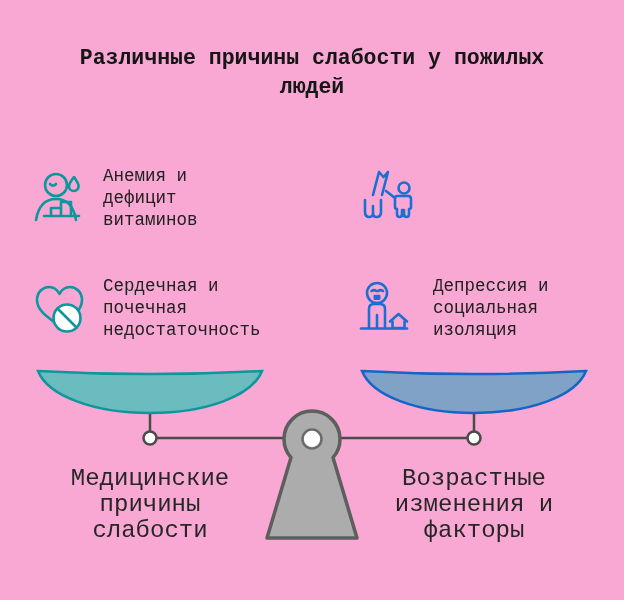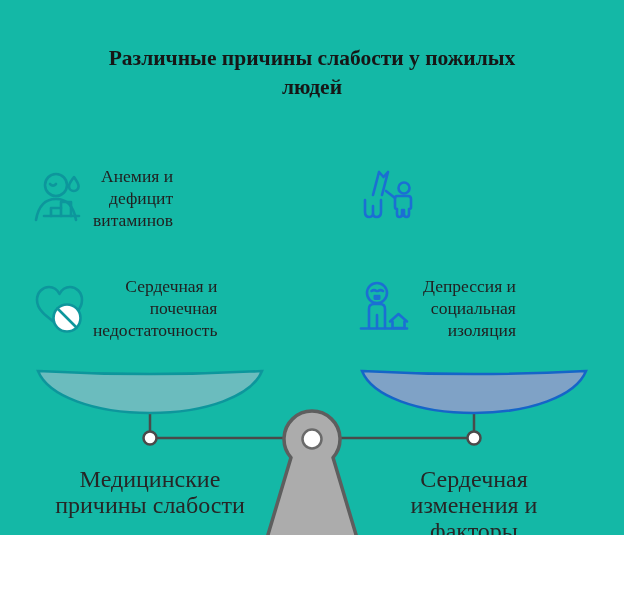--- a/index.html
+++ b/index.html
@@ -1,25 +1,25 @@
 <!DOCTYPE html>
 <html style="--teal: #0D969C; --teal-fill: #6BBCBE; --blue: #1B6FD3; --blue-pan-fill: #7FA2C6; --blue-pan-stroke: #1565C8; --gray-fill: #ACACAC; --gray-stroke: #5E5E5E; --line: #4A4A4A; --text: #212121; --title-text: #161616;"><head>
 <meta charset="utf-8">
 <style>
   html,body{margin:0;padding:0;background:#ffffff;}
   .page{
-    position:relative;width:624px;height:535px;background:#14b8a6;overflow:hidden;
-    font-family:Liberation Serif, serif;
+    position:relative;width:624px;height:600px;background:#f9a8d4;overflow:hidden;
+    font-family:Liberation Mono, monospace;
   }
   .title{
     position:absolute;left:32px;top:44px;width:560px;margin:0;
     text-align:center;font-size:21.5px;font-weight:700;line-height:1.33;
     color:var(--title-text);white-space:pre-line;letter-spacing:0;
   }
-  .cause-item{position:absolute;display:flex;align-items:flex-start;text-align:right;}
+  .cause-item{position:absolute;display:flex;gap:10px;align-items:flex-start;}
   .cause-item .icon-box{width:64px;height:64px;flex:none;margin-top:4px;}
   .cause-label{
     font-size:17.5px;line-height:22px;font-weight:500;color:var(--text);
     white-space:pre-line;padding-top:1px;
   }
   #cause-anemia{left:29px;top:164px;}
   #cause-sarcopenia{left:359px;top:164px;}
   #cause-heart{left:29px;top:274px;}
   #cause-depression{left:359px;top:274px;}
 
@@ -131,16 +131,16 @@
 
     <path class="fulcrum" d="M267 183 L291 102.6 A28 28 0 1 1 333 102.6 L357 183 Z"></path>
     <circle class="fulcrum-hole" cx="312" cy="84" r="9.5"></circle>
 
     <circle class="pivot-circle" cx="150" cy="83" r="6.5"></circle>
     <circle class="pivot-circle" cx="474" cy="83" r="6.5"></circle>
   </svg>
 
   <div class="pan-label left">Медицинские
 причины слабости</div>
-  <div class="pan-label right">Сердечная
+  <div class="pan-label right">Возрастные
 изменения и факторы</div>
 
 </div>
 
 </body></html>

